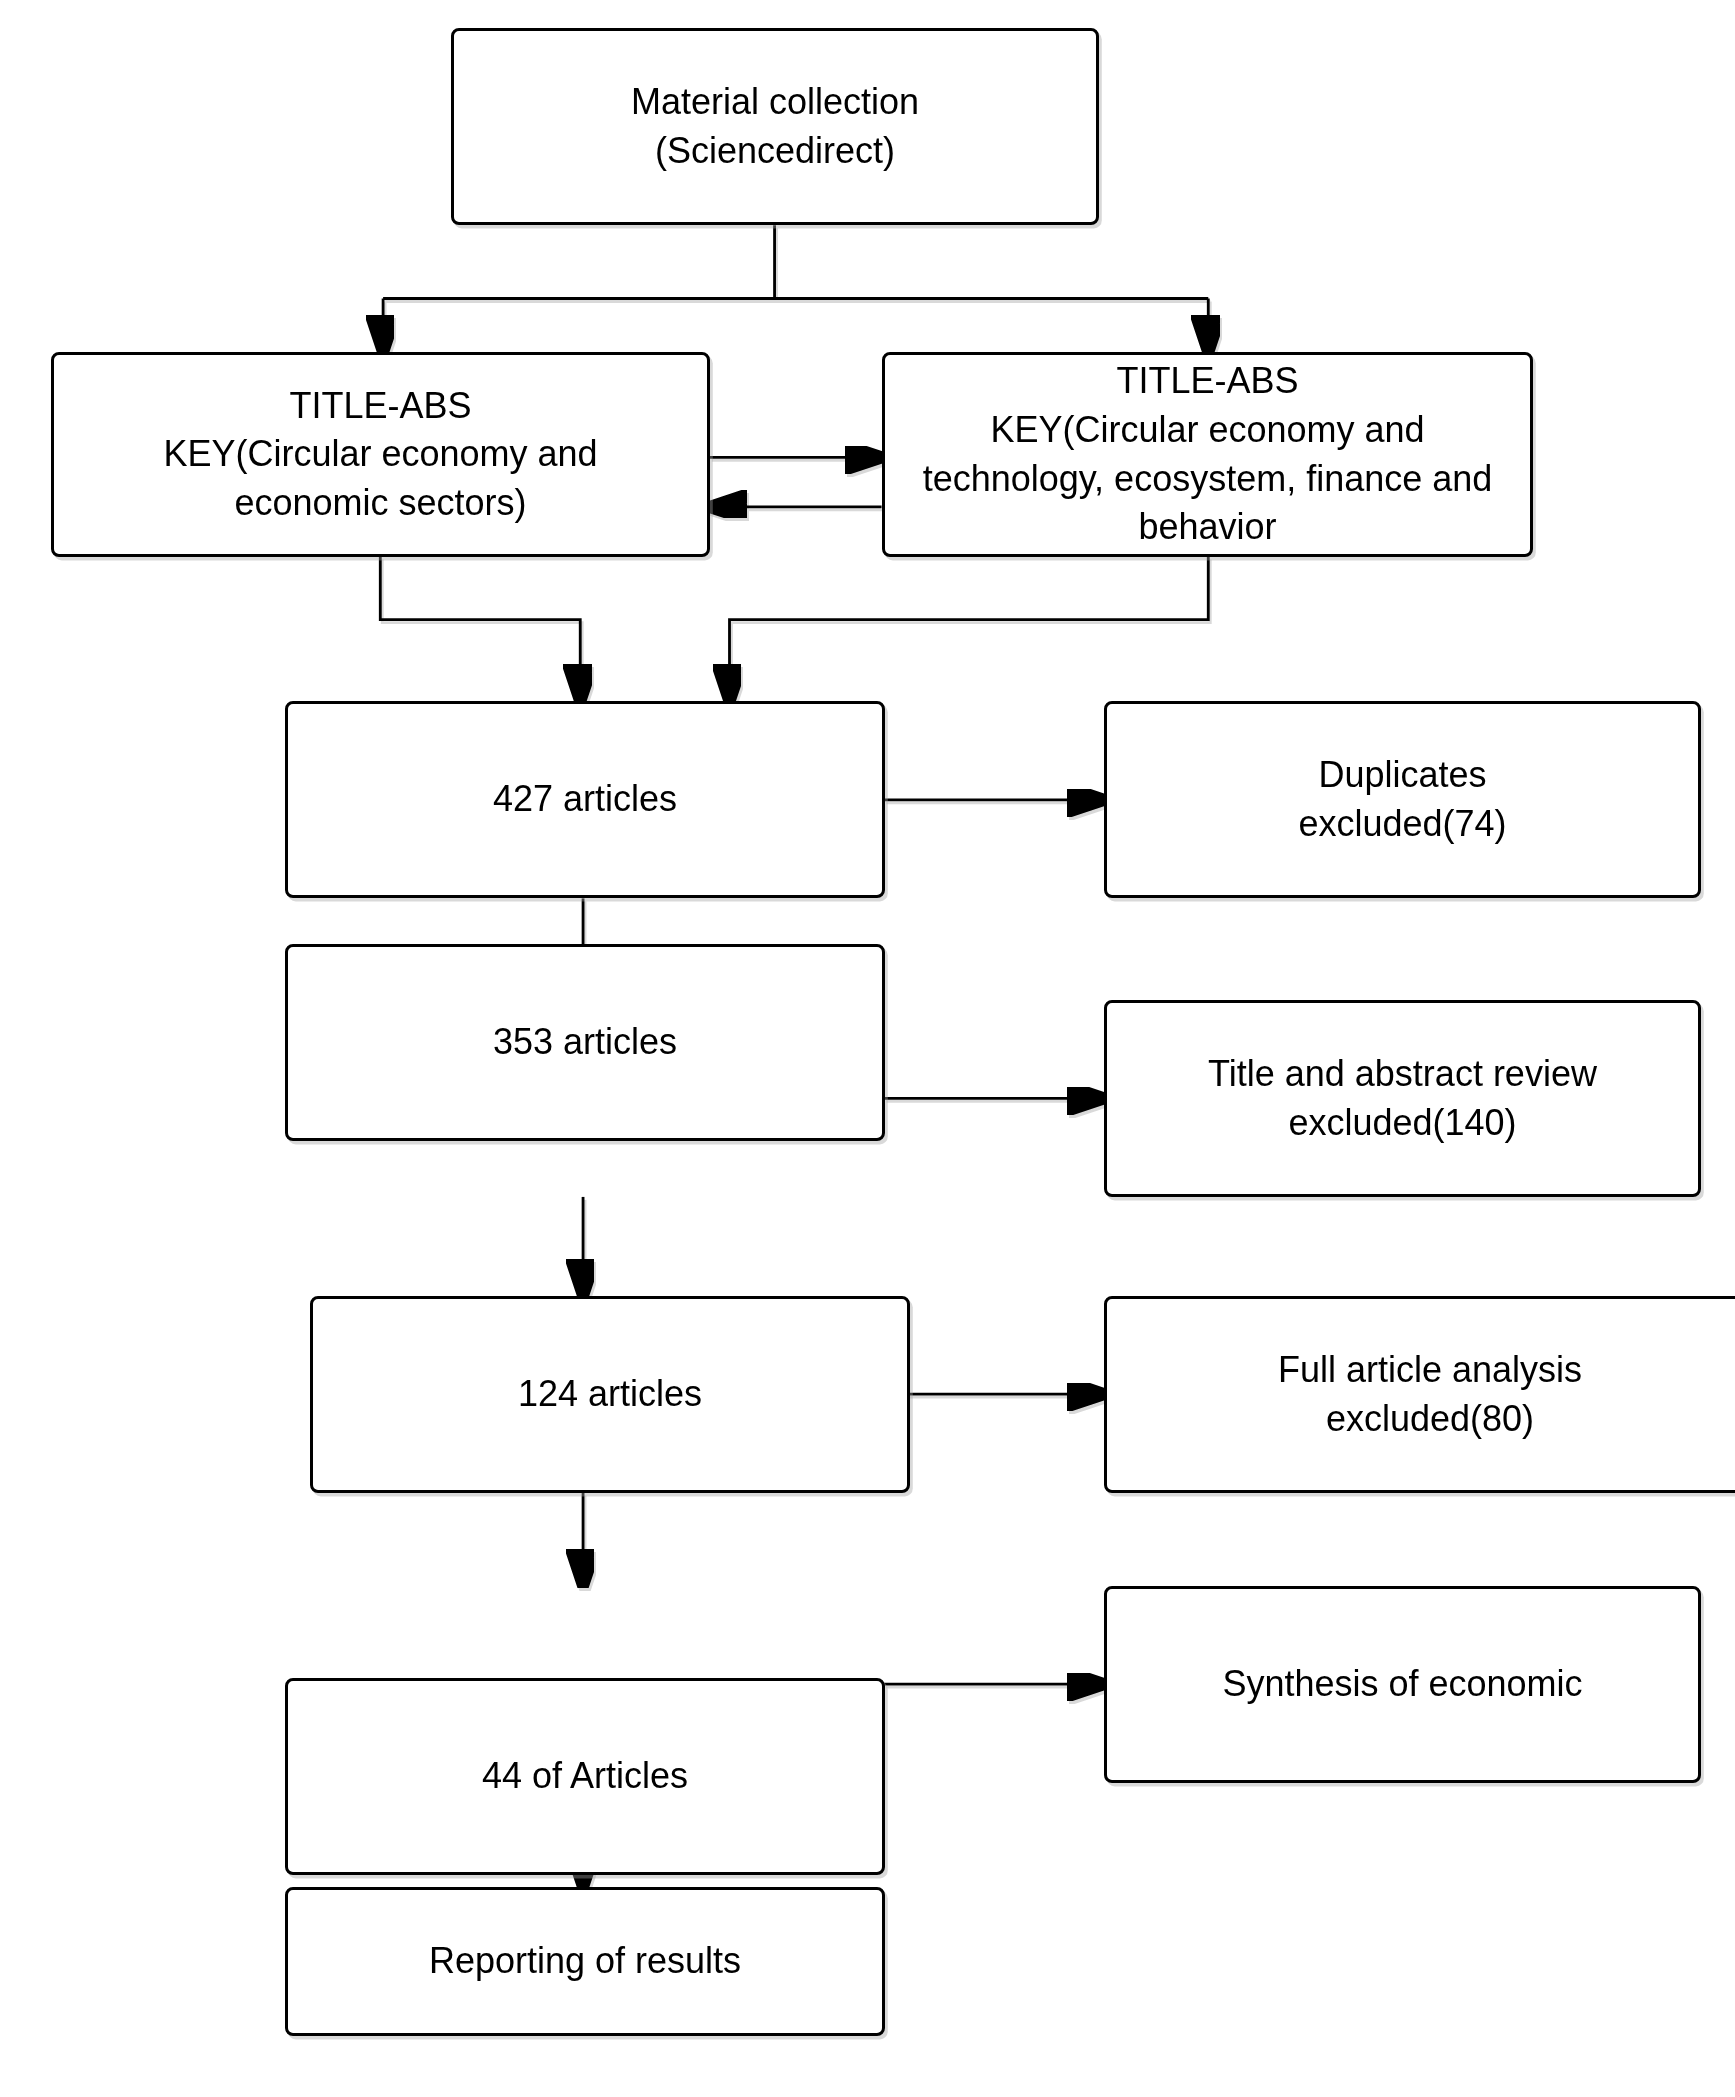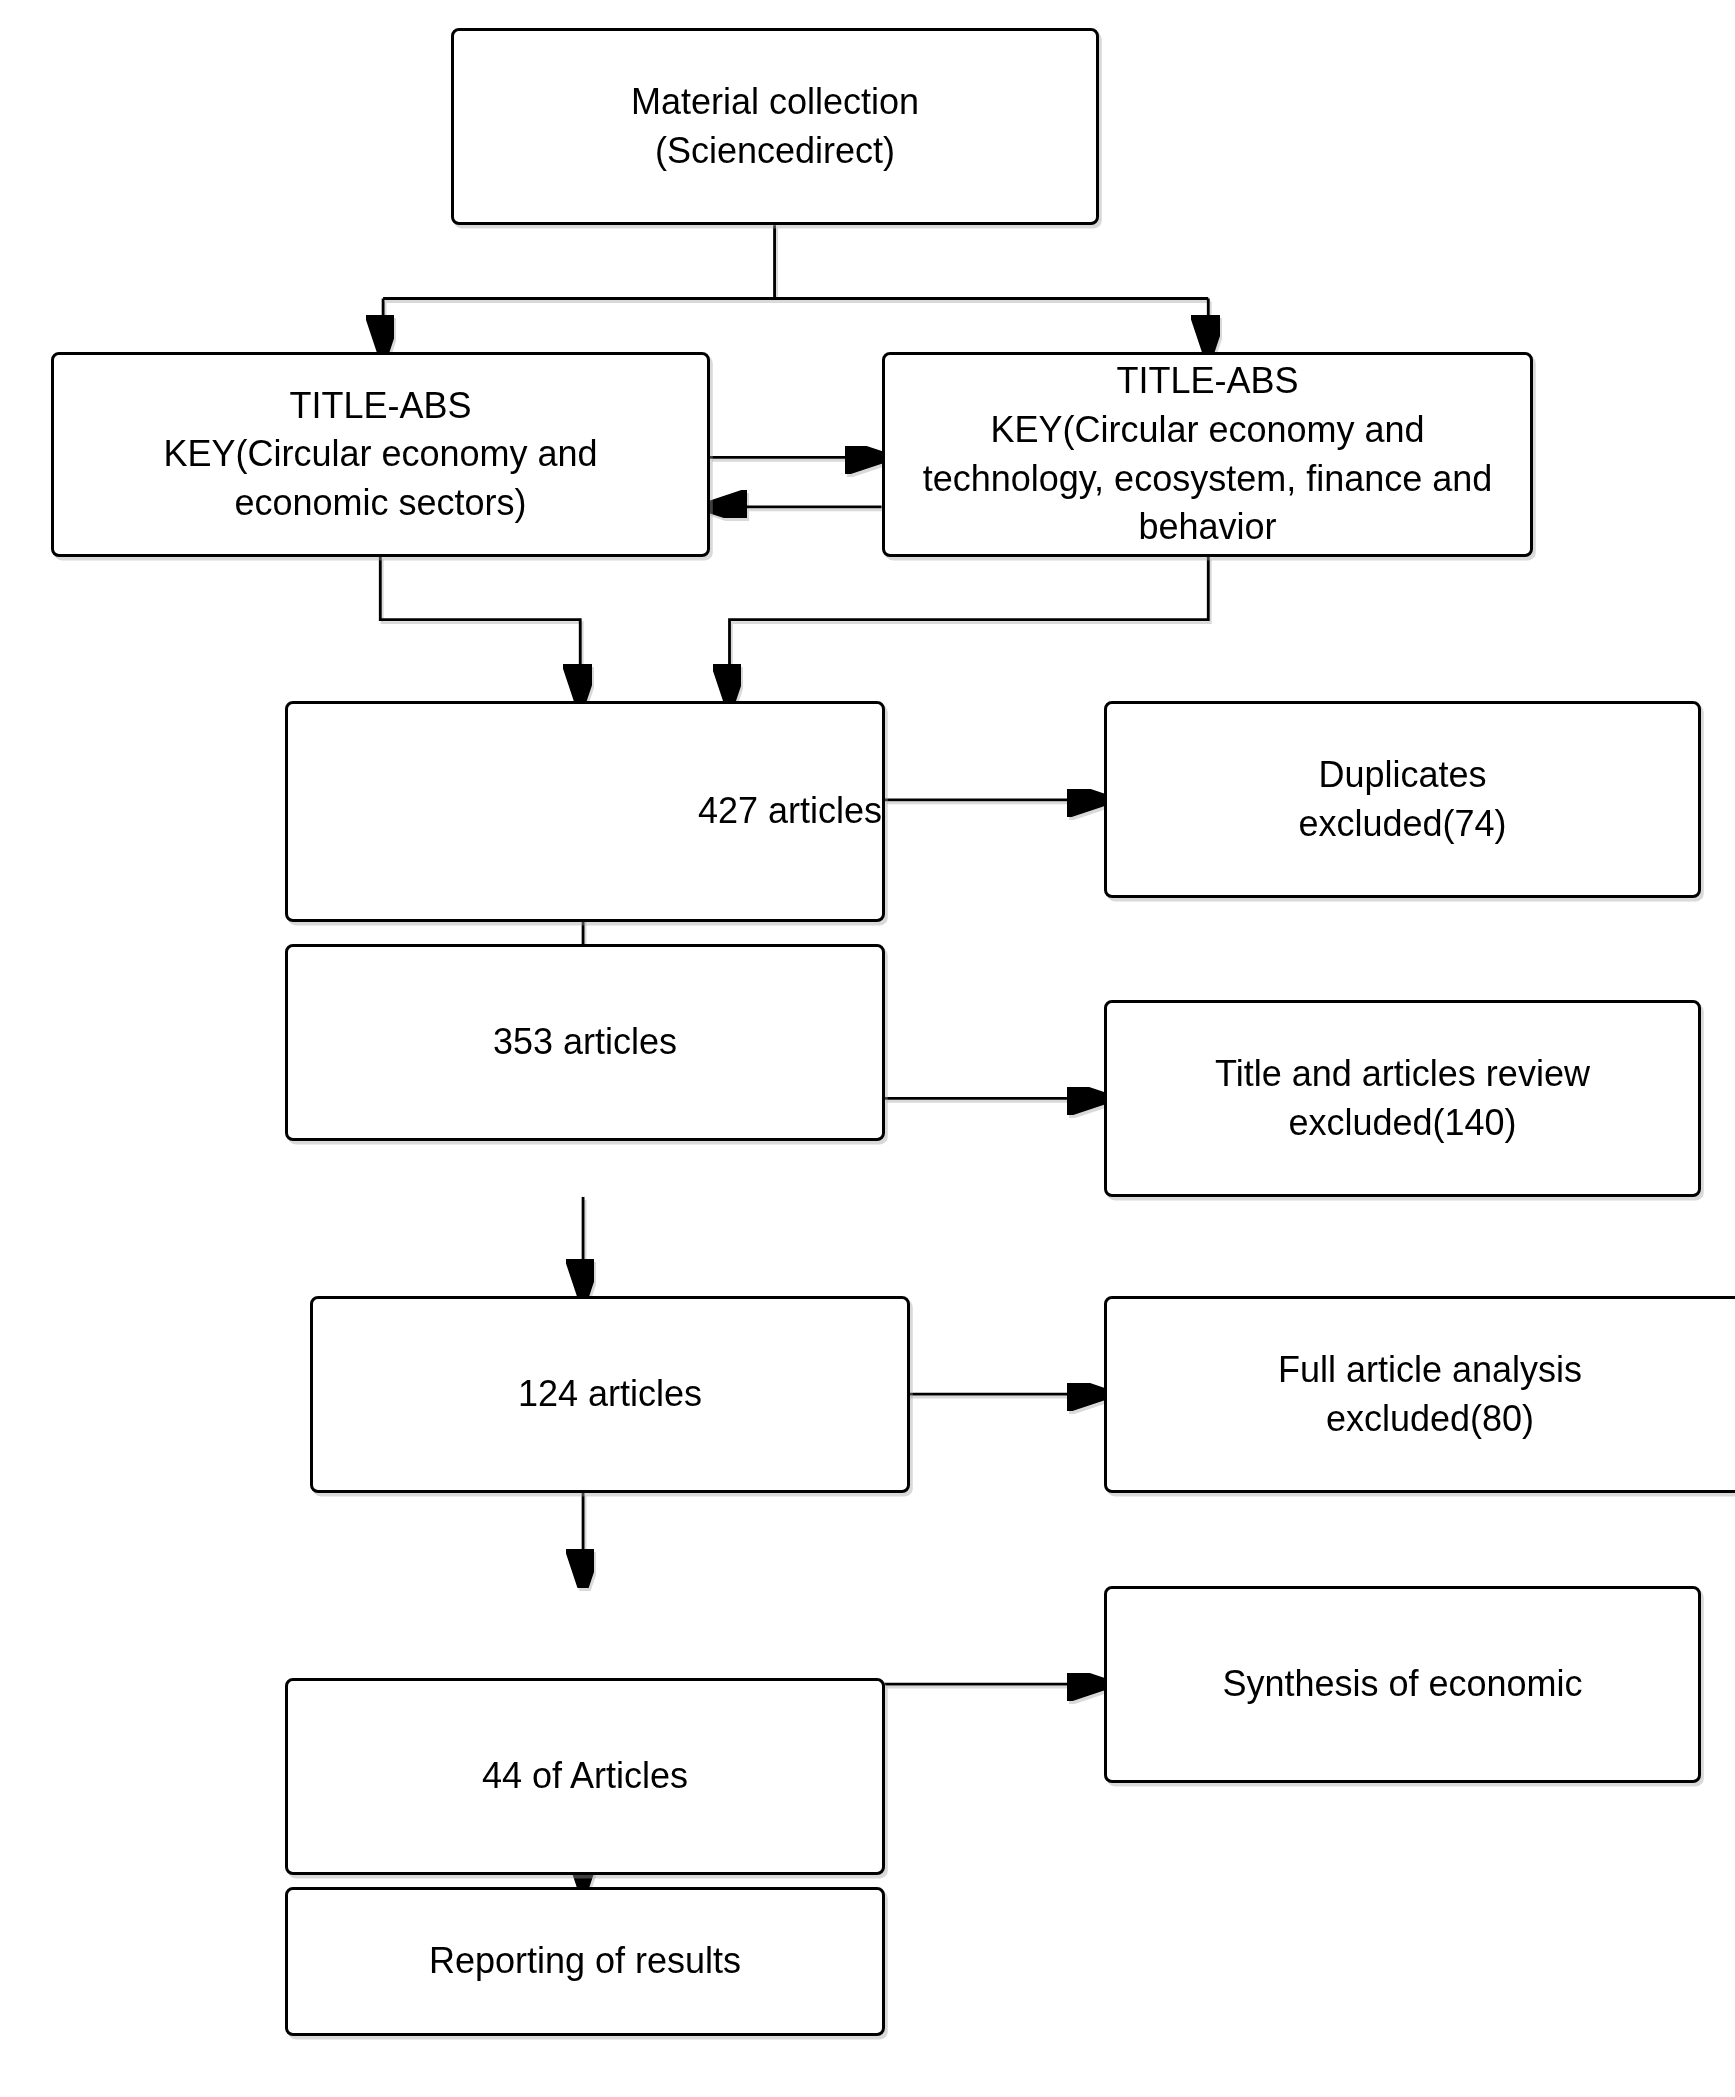--- a/index.html
+++ b/index.html
@@ -43,21 +43,21 @@
     line-height: 1.35;
   }
   .node .line {
     display: block;
     white-space: nowrap;
   }
   
   #n-material  { left:  451px; top:   28px; width: 648px; height: 197px; }
   #n-key-left  { left:   51px; top:  352px; width: 659px; height: 205px; }
   #n-key-right { left: 882px; top:  352px; width: 651px; height: 205px; }
-  #n-427       { left:  285px; top: 701px; width: 600px; height: 221px; align-items: flex-end; }
+  #n-427       { left:  285px; top: 701px; width: 600px; height: 197px; }
   #n-dup       { left: 1104px; top: 701px; width: 597px; height: 197px; }
   #n-353       { left:  285px; top: 944px; width: 600px; height: 197px; }
   #n-titlerev  { left: 1104px; top: 1000px; width: 597px; height: 197px; }
   #n-124       { left:  285px; top: 1296px; width: 600px; height: 197px; margin-left: 25px; }
   #n-fullart   { left: 1104px; top: 1296px; width: 652px; height: 197px; }
   #n-44        { left:  285px; top: 1678px; width: 600px; height: 197px; }
   #n-synth     { left: 1104px; top: 1586px; width: 597px; height: 197px; }
   #n-report    { left:  285px; top: 1887px; width: 600px; height: 149px; }
 </style>
 </head>
@@ -118,21 +118,21 @@
   <div class="node" id="n-dup">
     <span class="line">Duplicates</span>
     <span class="line">excluded(74)</span>
   </div>
 
   <div class="node" id="n-353">
     <span class="line">353 articles</span>
   </div>
 
   <div class="node" id="n-titlerev">
-    <span class="line">Title and articles review</span>
+    <span class="line">Title and abstract review</span>
     <span class="line">excluded(140)</span>
   </div>
 
   <div class="node" id="n-124">
     <span class="line">124 articles</span>
   </div>
 
   <div class="node" id="n-fullart">
     <span class="line">Full article analysis</span>
     <span class="line">excluded(80)</span>

